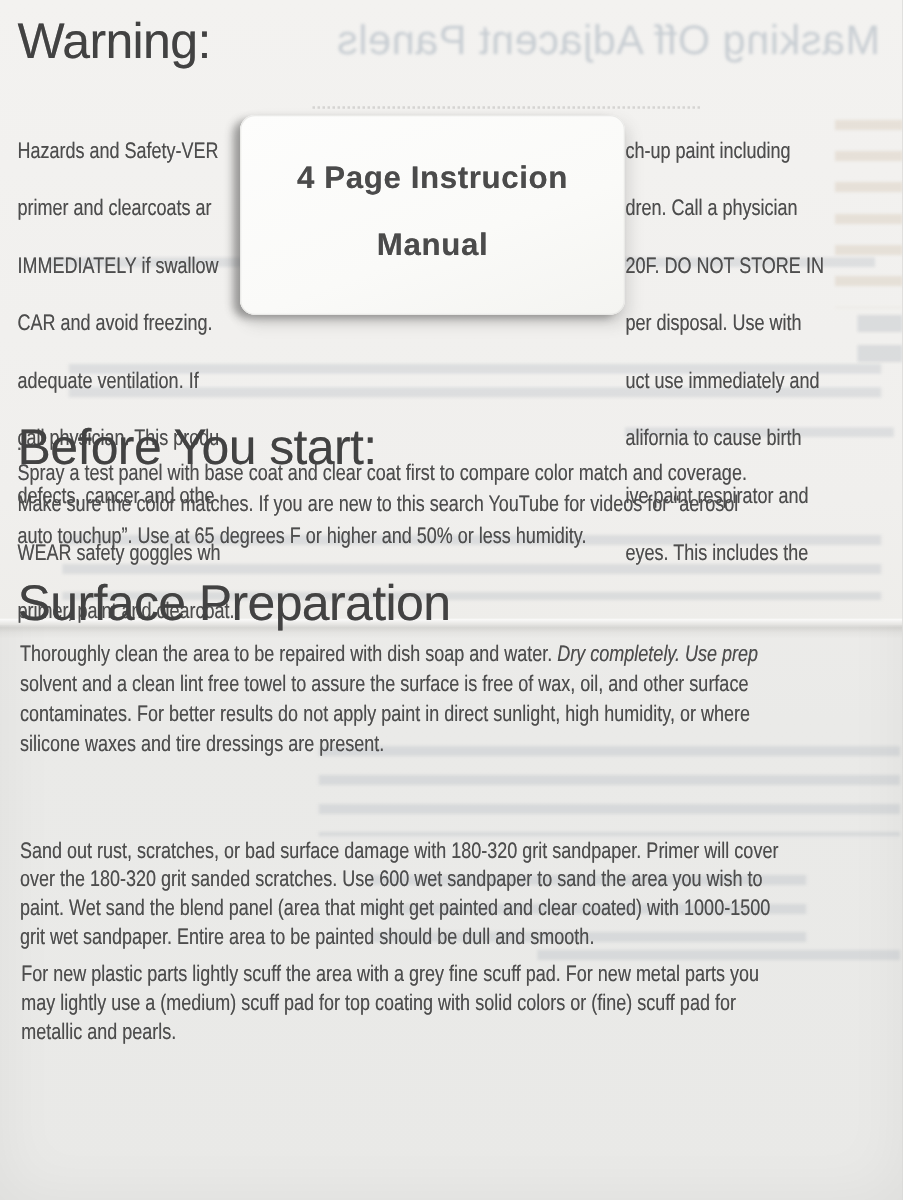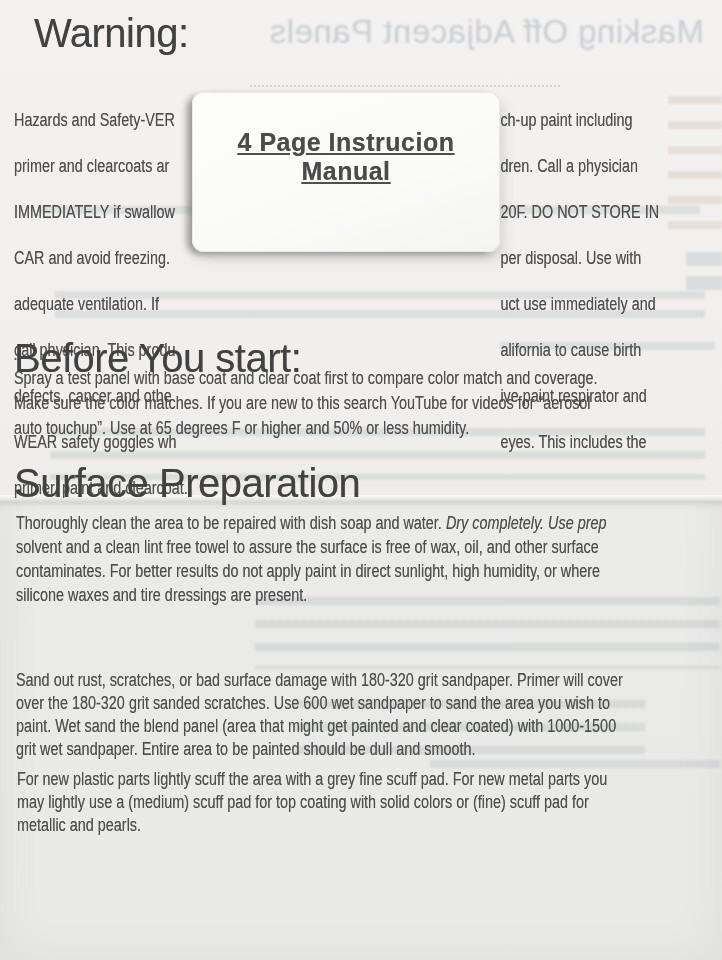--- a/index.html
+++ b/index.html
@@ -68,27 +68,27 @@
   .perforation{
     position:absolute;left:250px;top:85px;width:310px;height:0;
     border-top:2px dotted rgba(110,110,110,0.22);
   }
   .sticker{
     position:absolute;left:192px;top:92px;width:308px;height:160px;
     background:linear-gradient(160deg,#fdfdfc 0%,#fafaf8 60%,#f4f4f1 100%);
     border-radius:12px;
     box-shadow:-6px 3px 7px -1px rgba(55,55,55,0.45), 3px 7px 12px rgba(80,80,80,0.18), inset 0 0 0 1px rgba(230,230,228,0.8);
     display:flex;flex-direction:column;align-items:center;justify-content:flex-start;
-    padding-top:36px;box-sizing:border-box;text-decoration:underline;
+    padding-top:36px;box-sizing:border-box;
   }
   .sticker-line1,.sticker-line2{
     font-weight:700;font-size:25px;letter-spacing:0.5px;color:#4b4b4b;
     text-shadow:0 0 0.5px rgba(60,60,60,0.6);
   }
-  .sticker-line2{}
+  .sticker-line2{margin-top:25px;}
 </style>
 </head>
 <body>
 
 <div class="page">
 
   <div class="sheet-top"></div>
 
   <div class="ghost-heading">Masking Off Adjacent Panels</div>
   <div class="ghost-lines g-tan" style="left:668px;top:96px;width:54px;height:150px;"></div>
@@ -96,21 +96,21 @@
   <div class="ghost-lines g-big" style="left:686px;top:252px;width:36px;height:48px;"></div>
   <div class="ghost-lines g-cool" style="left:55px;top:291px;width:650px;height:28px;background-size:100% 19px;"></div>
   <div class="ghost-lines g-cool" style="left:500px;top:342px;width:215px;height:10px;"></div>
   <div class="ghost-lines g-cool" style="left:50px;top:428px;width:655px;height:52px;"></div>
   <div class="ghost-lines g-cool" style="left:255px;top:597px;width:465px;height:72px;"></div>
   <div class="ghost-lines g-cool" style="left:295px;top:700px;width:350px;height:62px;"></div>
   <div class="ghost-lines g-cool" style="left:430px;top:760px;width:290px;height:10px;"></div>
 
   <div class="crease"></div>
 
-  <div class="h1" style="top:10px;margin-left:20px;">Warning:</div>
+  <div class="h1" style="top:10px;">Warning:</div>
 
   <div class="condense warn-para">
     <div class="warn-line">
       <span>Hazards and Safety-VER</span>
       <span class="warn-right">ch-up paint including</span>
     </div>
     <div class="warn-line">
       <span>primer and clearcoats ar</span>
       <span class="warn-right">dren. Call a physician</span>
     </div>

